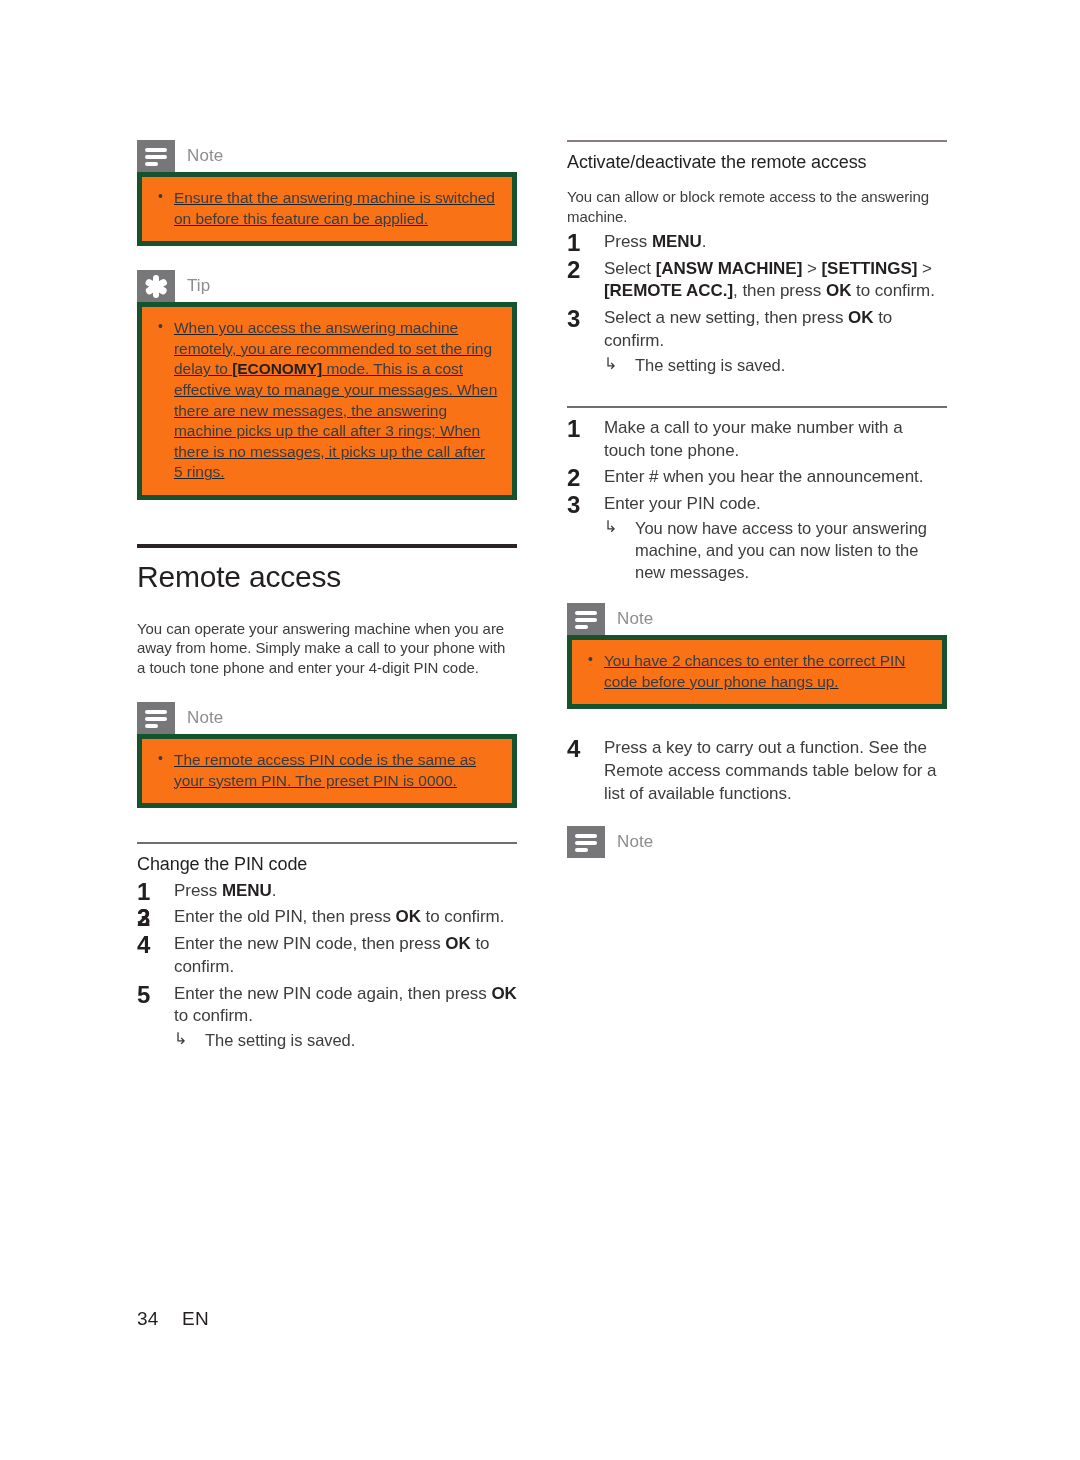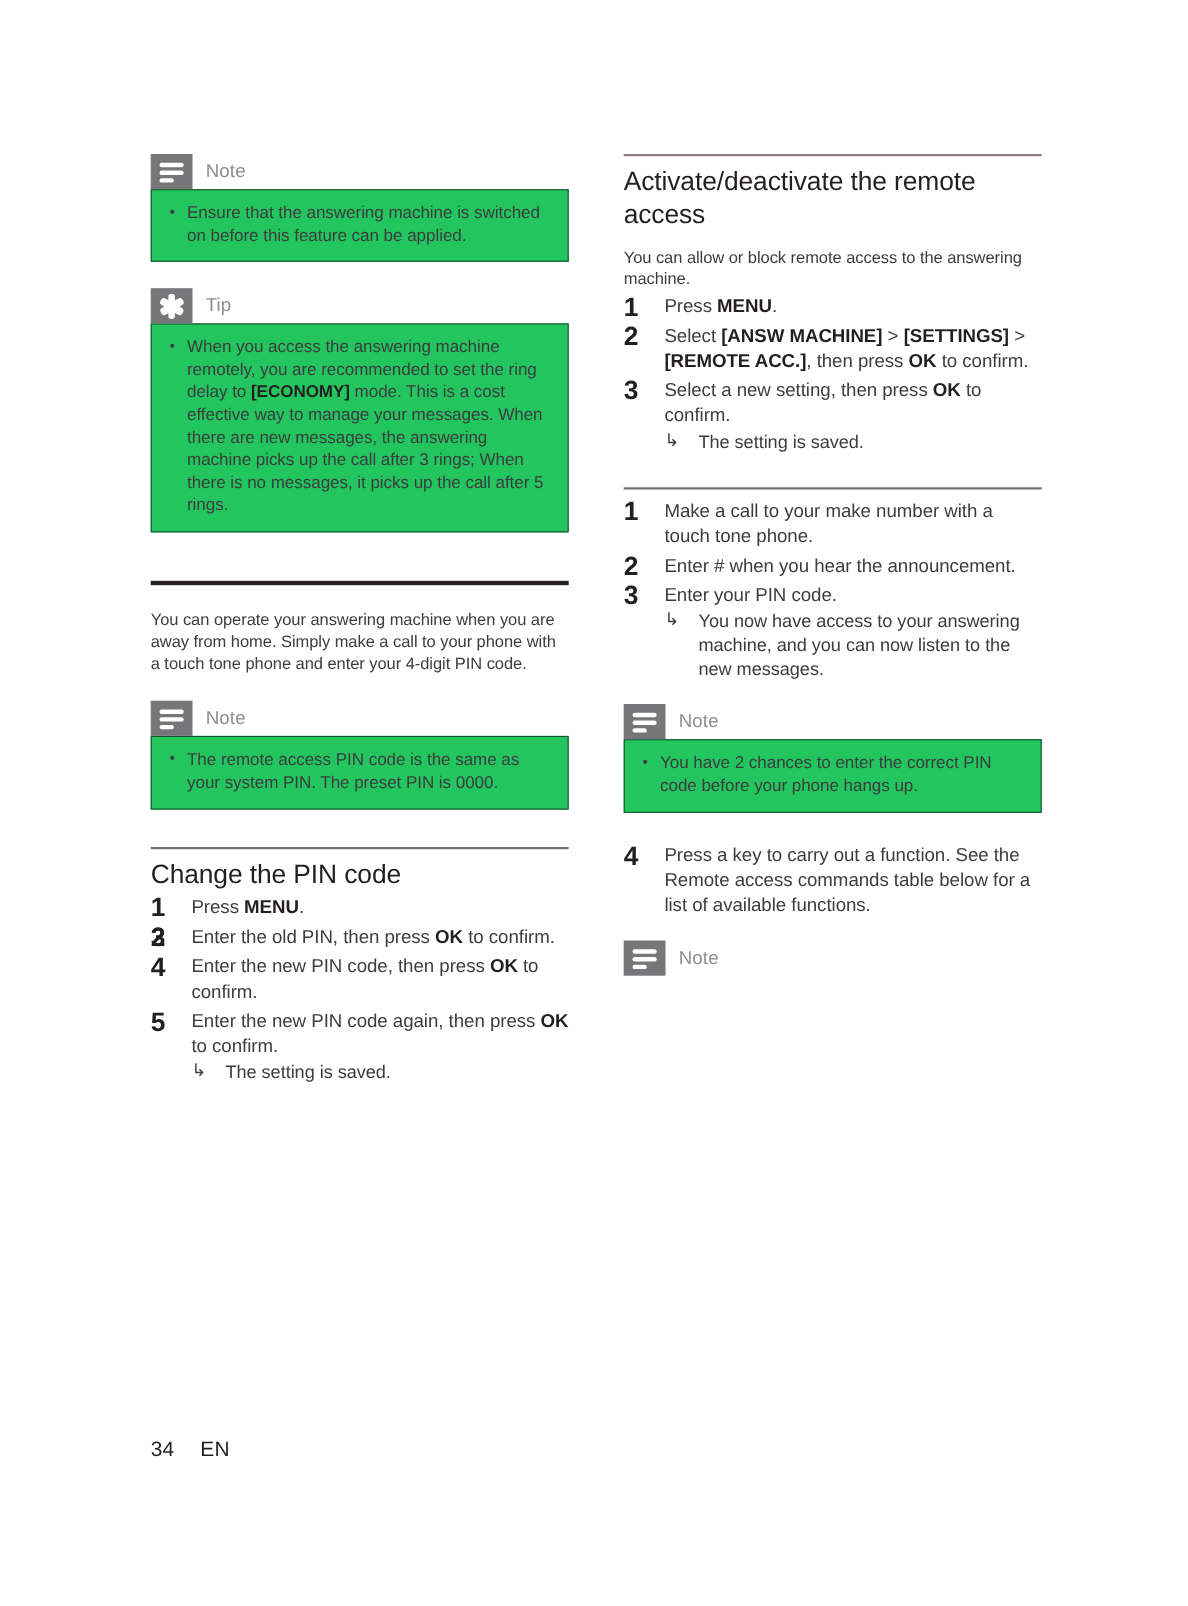--- a/index.html
+++ b/index.html
@@ -46,21 +46,21 @@
   h1.title {
     font-size: 30px;
     font-weight: 400;
     color: #231f20;
     letter-spacing: -0.2px;
     line-height: 1.15;
     margin-bottom: 14px;
   }
 
   h2.subtitle {
-    font-size: 24px;
+    font-size: 18px;
     font-weight: 400;
     color: #231f20;
     line-height: 1.24;
     letter-spacing: -0.1px;
   }
 
   
   p.body {
     font-size: 15px;
     line-height: 1.32;
@@ -162,23 +162,24 @@
     margin-left: -3.25px;
     margin-top: -11.5px;
     background: #ffffff;
     border-radius: 3.2px;
   }
   .ic-star span:nth-child(1) { transform: rotate(0deg); }
   .ic-star span:nth-child(2) { transform: rotate(60deg); }
   .ic-star span:nth-child(3) { transform: rotate(120deg); }
 
   .callout-body {
-    border: 1px solid #14532d;
-    background: #22c55e;
+    border: 5px solid #14532d;
+    background: #f97316;
     padding: 11px 14px 12px 14px;
+    text-decoration: underline;
   }
   .callout-body ul { list-style: none; }
   .callout-body li {
     position: relative;
     padding-left: 18px;
     font-size: 15.5px;
     line-height: 1.33;
     color: #3c3c3f;
     letter-spacing: -0.05px;
   }
@@ -246,20 +247,21 @@
             to manage your messages. When there are new messages, the answering machine picks
             up the call after 3 rings; When there is no messages, it picks up the call after 5 rings.
           </li>
         </ul>
       </div>
     </div>
 
     <div class="gap-44"></div>
 
     <div class="rule-major"></div>
+    <h1 class="title">Remote access</h1>
     <div class="gap-10"></div>
     <p class="body">You can operate your answering machine when you are away from home. Simply make a call to your phone with a touch tone phone and enter your 4-digit PIN code.</p>
 
     <div class="gap-24"></div>
 
     <div class="callout">
       <div class="callout-head">
         <div class="callout-badge">
           <span class="ic-bar b1"></span>
           <span class="ic-bar b2"></span>

